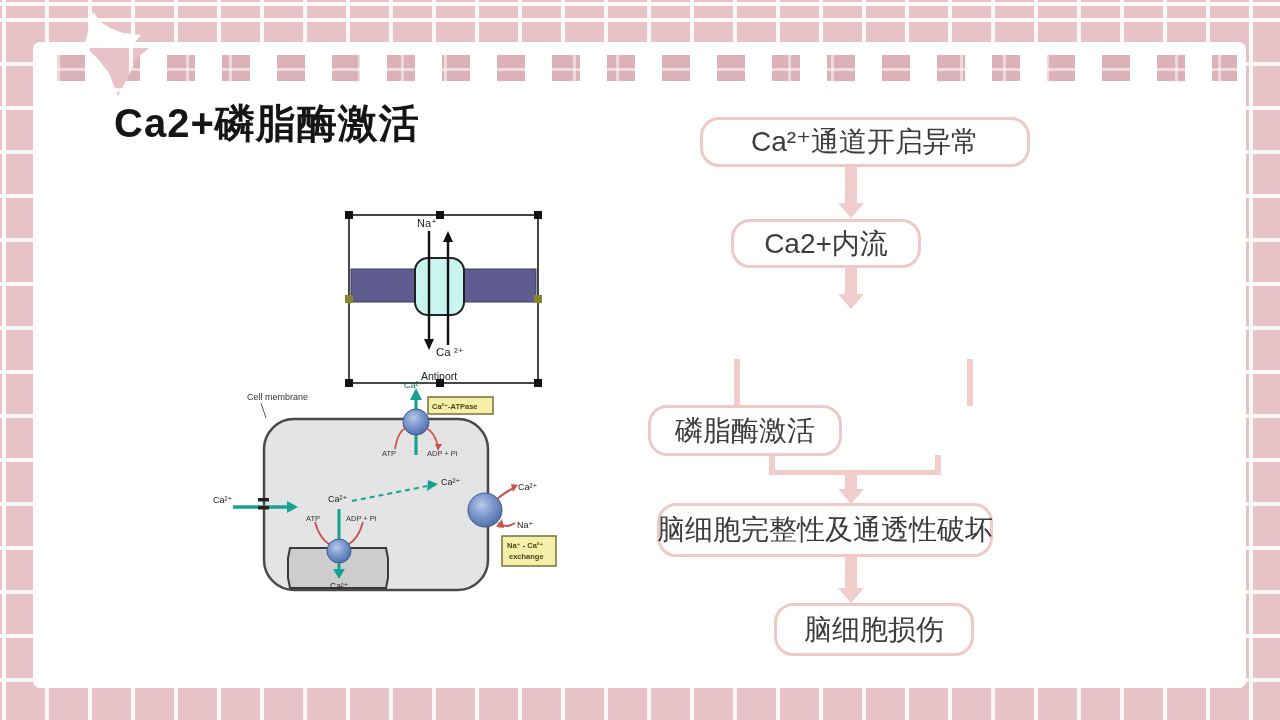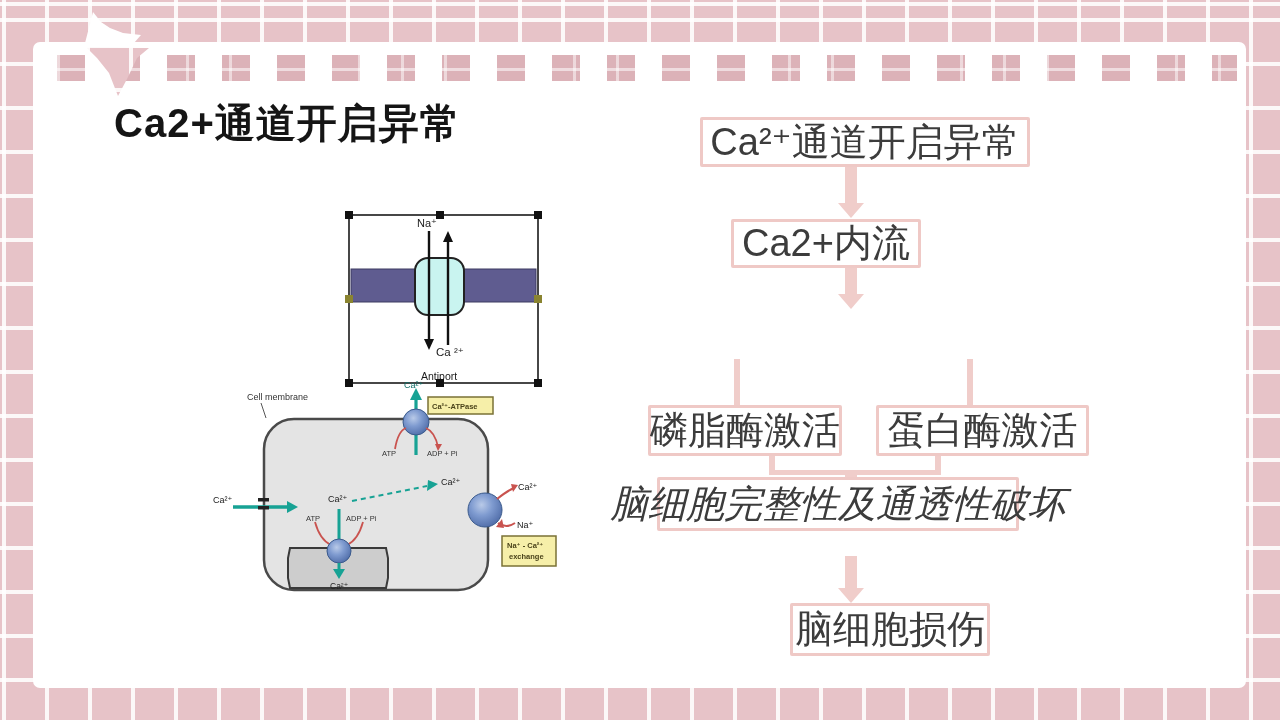--- a/index.html
+++ b/index.html
@@ -23,23 +23,23 @@
       repeating-linear-gradient(90deg, rgba(255,255,255,.5) 0 3px, transparent 3px 43px),
       repeating-linear-gradient(90deg, #dcb2b8 0 28px, transparent 28px 55px);
   }
   #tearsvg{position:absolute;left:60px;top:0;width:140px;height:110px;}
   #title{
     position:absolute;left:114px;top:96px;
     font-size:40px;font-weight:bold;color:#151515;letter-spacing:1px;
     white-space:nowrap;
   }
   .fbox{
-    position:absolute;background:#fff;border:3px solid #efc9c6;border-radius:2px;
+    position:absolute;background:#fff;border:3px solid #efc9c6;border-radius:19px;
     display:flex;align-items:center;justify-content:center;
-    font-size:38px;color:#3c3c3c;white-space:nowrap;box-sizing:border-box;text-align:right;
+    font-size:28px;color:#3c3c3c;white-space:nowrap;box-sizing:border-box;text-align:right;
   }
   #flowsvg{position:absolute;left:620px;top:100px;width:500px;height:580px;}
   #biosvg{position:absolute;left:195px;top:195px;width:380px;height:415px;}
   svg text{font-family:"Liberation Sans","DejaVu Sans",sans-serif;}
 </style>
 </head>
 <body>
 
 <div id="slide">
 
@@ -52,21 +52,21 @@
       <pattern id="gridpat" width="43" height="44" patternUnits="userSpaceOnUse">
         <rect width="43" height="44" fill="#e7c3c8"></rect>
         <rect width="4" height="44" fill="rgba(255,255,255,.88)"></rect>
         <rect width="43" height="4" fill="rgba(255,255,255,.88)"></rect>
       </pattern>
     </defs>
     <path d="M84,47 L93,12 L101,22 L110,28 L123,33 L141,35 L134,43 L150,47 Z" fill="#ffffff"></path>
     <path d="M86,47 L149,48 L137,58 L127,79 L118,96 L109,73 L97,58 Z" fill="url(#gridpat)"></path>
   </svg>
 
-  <div id="title">Ca2+通道开启异常</div>
+  <div id="title">Ca2+磷脂酶激活</div>
 
   <svg id="flowsvg" viewBox="620 100 500 580">
     <g fill="#f0cdca">
       <g>
         <rect x="845" y="166" width="12" height="38"></rect>
         <polygon points="838,203 864,203 851,218"></polygon>
       </g>
       <g>
         <rect x="845" y="267" width="12" height="28"></rect>
         <polygon points="838,294 864,294 851,309"></polygon>
@@ -93,27 +93,24 @@
 
   <div class="fbox" style="left:700px;top:117px;width:330px;height:50px;">
     <span>Ca²⁺通道开启异常</span>
   </div>
   <div class="fbox" style="left:731px;top:219px;width:190px;height:49px;">
     <span>Ca2+内流</span>
   </div>
   <div class="fbox" style="left:648px;top:405px;width:194px;height:51px;">
     <span>磷脂酶激活</span>
   </div>
-  <div class="fbox" style="left:876px;top:405px;width:213px;height:51px;">
-    <span>蛋白酶激活</span>
-  </div>
-  <div class="fbox" style="left:657px;top:477px;width:362px;height:54px;font-style:italic;">
+  <div class="fbox" style="left:657px;top:503px;width:336px;height:54px;">
     <span>脑细胞完整性及通透性破坏</span>
   </div>
-  <div class="fbox" style="left:790px;top:603px;width:200px;height:53px;">
+  <div class="fbox" style="left:774px;top:603px;width:200px;height:53px;">
     <span>脑细胞损伤</span>
   </div>
 
   <svg id="biosvg" viewBox="195 195 380 415">
     <defs>
       <radialGradient id="sg" cx="40%" cy="35%" r="70%">
         <stop offset="0%" stop-color="#b9cae8"></stop>
         <stop offset="45%" stop-color="#7f9bd0"></stop>
         <stop offset="100%" stop-color="#4e6ba7"></stop>
       </radialGradient>

